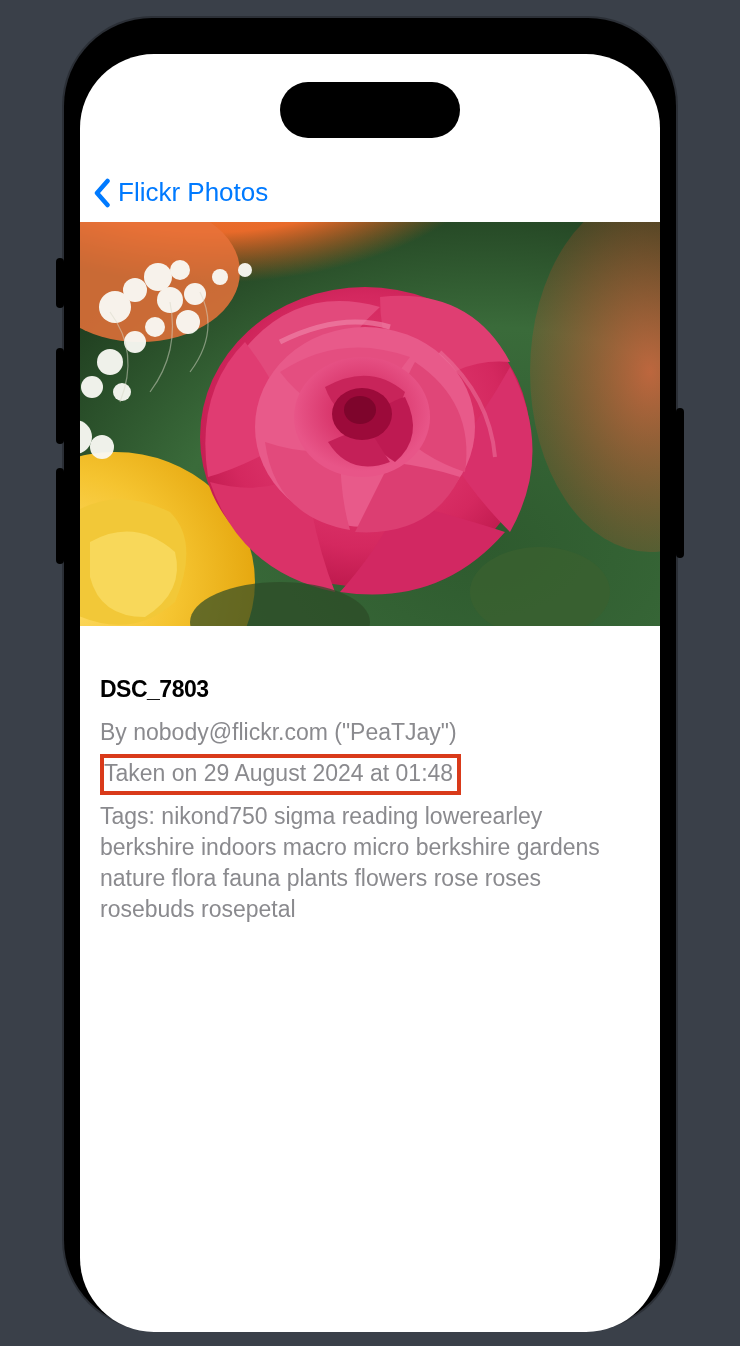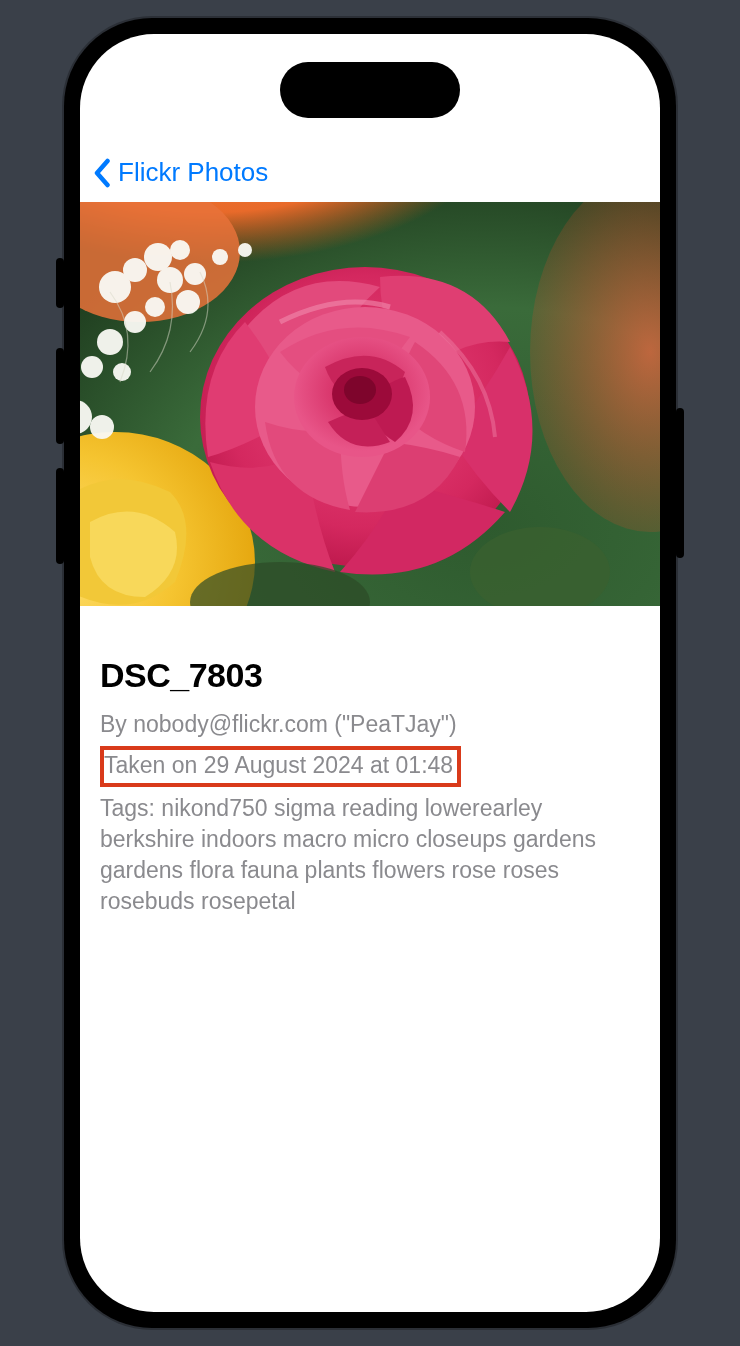--- a/index.html
+++ b/index.html
@@ -31,20 +31,21 @@
     .side-btn.l2 { left: -8px; top: 330px; width: 8px; height: 96px; }
     .side-btn.l3 { left: -8px; top: 450px; width: 8px; height: 96px; }
     .side-btn.r1 { right: -8px; top: 390px; width: 8px; height: 150px; }
     .screen {
       width: 100%;
       height: 100%;
       background: #fff;
       border-radius: 74px;
       overflow: hidden;
       position: relative;
+      margin-top: 20px;
     }
     .notch {
       position: absolute;
       top: 28px;
       left: 50%;
       transform: translateX(-50%);
       width: 180px;
       height: 56px;
       background: #000;
       border-radius: 30px;
@@ -77,21 +78,21 @@
       width: 100%;
       height: 404px;
       position: relative;
       overflow: hidden;
     }
     .photo svg { width: 100%; height: 100%; display: block; }
     .content {
       padding: 50px 20px 20px 20px;
     }
     .title {
-      font-size: 34px;
+      font-size: 23px;
       font-weight: 700;
       color: #000;
       margin-bottom: 14px;
       letter-spacing: -0.5px;
     }
     .meta { font-size: 23px; color: #8a8a8e; line-height: 1.35; margin-bottom: 6px; }
     .highlight-box {
       border: 4px solid #d93a1a;
       display: inline-block;
       padding: 0 4px 2px 0;
@@ -221,17 +222,17 @@
         <ellipse cx="200" cy="400" rx="90" ry="40" fill="#2c4a26" opacity="0.7"></ellipse>
       </svg>
     </div>
 
     <div class="content">
       <h1 class="title">DSC_7803</h1>
       <p class="meta">By nobody@flickr.com ("PeaTJay")</p>
       <div class="highlight-box">
         <p class="meta">Taken on 29 August 2024 at 01:48</p>
       </div>
-      <p class="meta">Tags: nikond750 sigma reading lowerearley berkshire indoors macro micro closeups gardens gardens flora fauna plants flowers rose roses rosebuds rosepetal</p>
+      <p class="meta">Tags: nikond750 sigma reading lowerearley berkshire indoors macro micro berkshire gardens nature flora fauna plants flowers rose roses rosebuds rosepetal</p>
     </div>
 
   </div>
 </div>
 
 </body></html>

